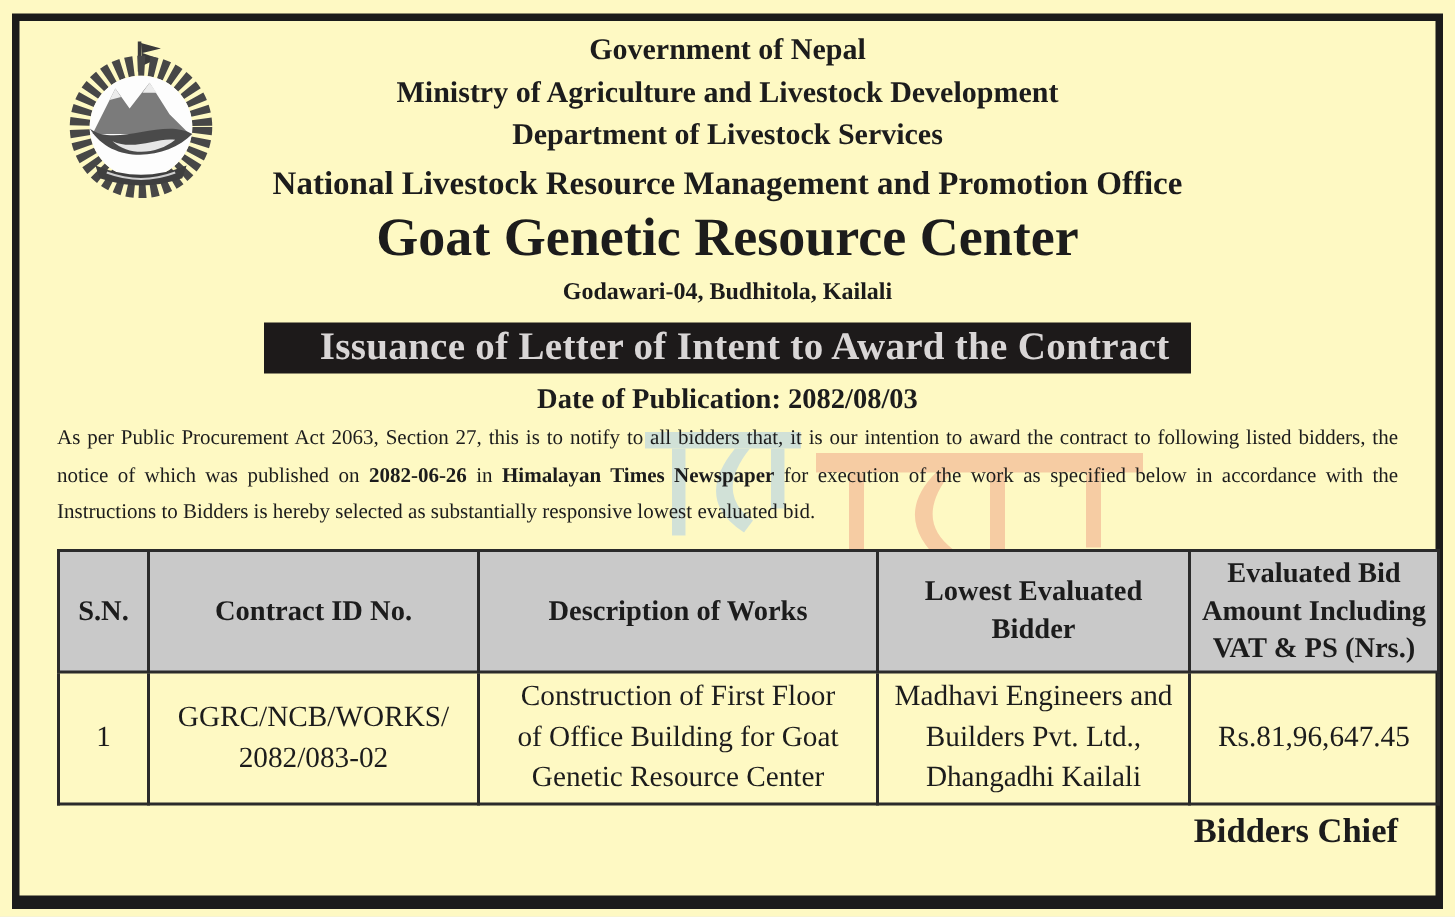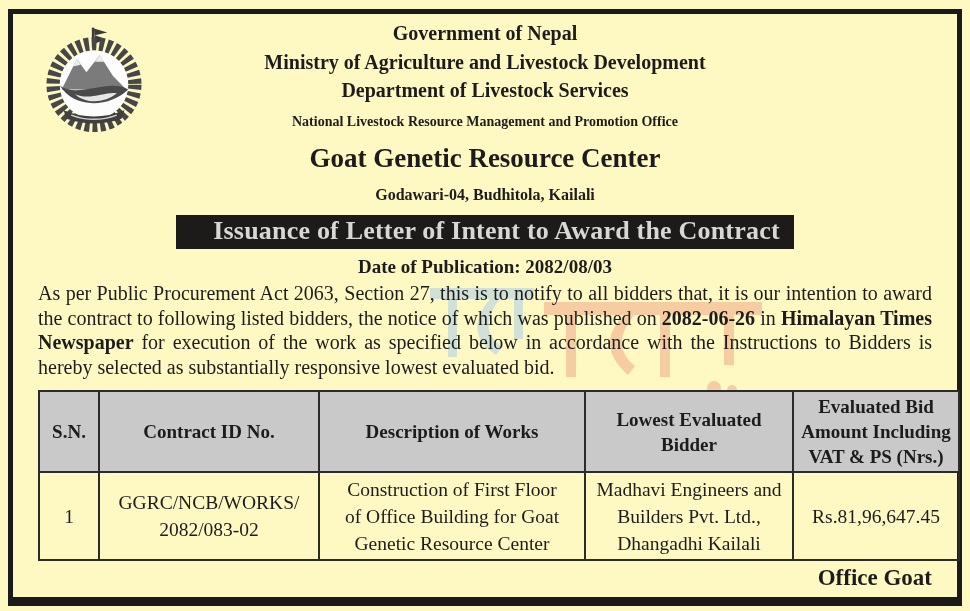--- a/index.html
+++ b/index.html
@@ -11,31 +11,31 @@
   .frame {
     position:absolute; left:8px; top:9px; right:8px; bottom:5px;
     border:5px solid #1b1b1b; border-bottom-width:9px;
   }
   .content { position:relative; height:100%; padding:5px 12px 0 12px; text-align:center; z-index:1; }
   .emblem { position:absolute; left:24px; top:10px; width:114px; height:108px; z-index:2; }
   .hline { font-weight:bold; }
   .h1 { font-size:20px;   line-height:29px; }
   .h2 { font-size:20px;   line-height:28px; }
   .h3 { font-size:20px;   line-height:28px;text-align:center; }
-  .h4 { font-size:14px; line-height:35px; }
-  .h5 { font-size:27px;   line-height:38px; }
+  .h4 { font-size:22px; line-height:35px; }
+  .h5 { font-size:36px;   line-height:38px; }
   .h6 { font-size:16px; line-height:35px; }
   .banner-row { margin-top:3px; }
   .banner {
     display:inline-block; font-size:26px; font-weight:bold;
     padding:1px 14px 3px 14px; letter-spacing:0.2px;
   }
   .pubdate { font-size:19px; font-weight:bold; line-height:27px; margin-top:4px; }
   .notice-par {
-    text-align:justify; font-size:20px; line-height:24.6px;
+    text-align:justify; font-size:14px; line-height:24.6px;
     margin:1px 13px 0 13px; text-justify:inter-word;
   }
   table.award {
     border-collapse:collapse; margin:11px 13px 0 13px; width:920px;
     table-layout:fixed;
   }
   table.award th, table.award td {
     border:2px solid #2b2b2b; text-align:center; vertical-align:middle;
     white-space:pre-line;
   }
@@ -138,17 +138,17 @@
 of Office Building for Goat
 Genetic Resource Center</td>
             <td>Madhavi Engineers and
 Builders Pvt. Ltd.,
 Dhangadhi Kailali</td>
             <td>Rs.81,96,647.45</td>
           </tr>
         </tbody>
       </table>
 
-      <div class="office-chief">Office Goat</div>
+      <div class="office-chief">Bidders Chief</div>
 
     </div>
   </div>
 </div>
 
 </body></html>

